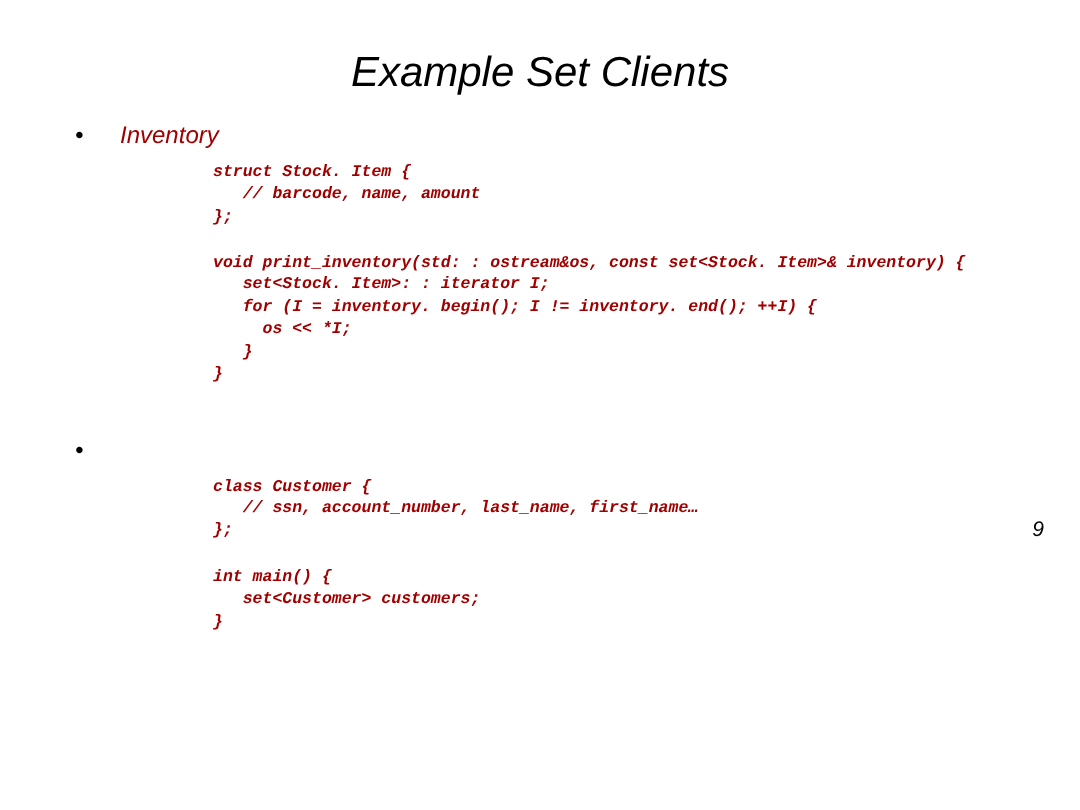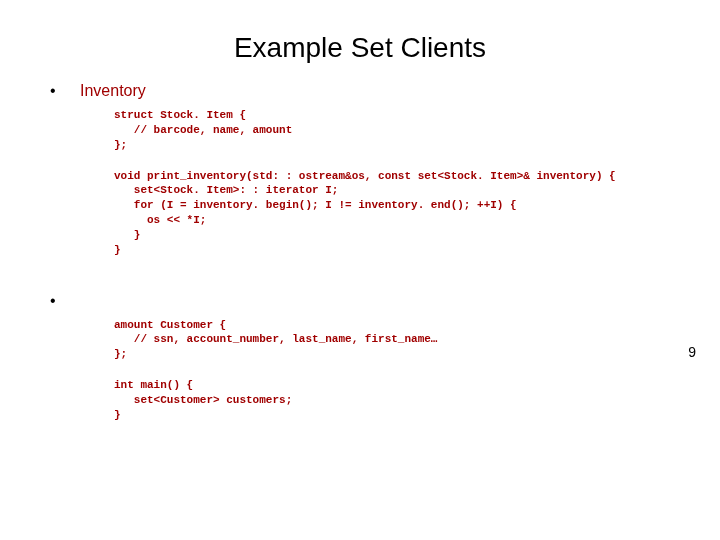--- a/index.html
+++ b/index.html
@@ -11,20 +11,21 @@
     font-family: Arial, Helvetica, sans-serif;
     color: #000;
     position: relative;
     overflow: hidden;
   }
   .slide {
     width: 720px;
     height: 382px;
     position: relative;
     box-sizing: border-box;
+    font-style: italic;
   }
   .title {
     font-size: 28px;
     text-align: center;
     padding-top: 32px;
     padding-bottom: 18px;
     font-weight: normal;
   }
   .body {
     padding-left: 50px;
@@ -42,21 +43,21 @@
     flex: 0 0 30px;
     color: #000;
     font-size: 16px;
   }
   .code {
     font-family: "Courier New", Courier, monospace;
     font-size: 11px;
     font-weight: bold;
     color: #a00000;
     white-space: pre;
-    margin-left: 64px;
+    margin-left: 92px;
     margin-bottom: 16px;
     line-height: 1.35;
   }
   .pagenum {
     position: absolute;
     right: 24px;
     bottom: 22px;
     font-size: 14px;
     color: #000;
   }
@@ -88,21 +89,21 @@
      os &lt;&lt; *I;
    }
 }</div>
 
     <div class="gap"></div>
 
     <div class="bullet1">
       <span class="dot">•</span>
     </div>
 
-    <div class="code">amount Customer {
+    <div class="code">class Customer {
    // ssn, account_number, last_name, first_name…
 };</div>
 
     <div class="code">int main() {
    set&lt;Customer&gt; customers;
 }</div>
 
   </div>
 
   <div class="pagenum">9</div>

